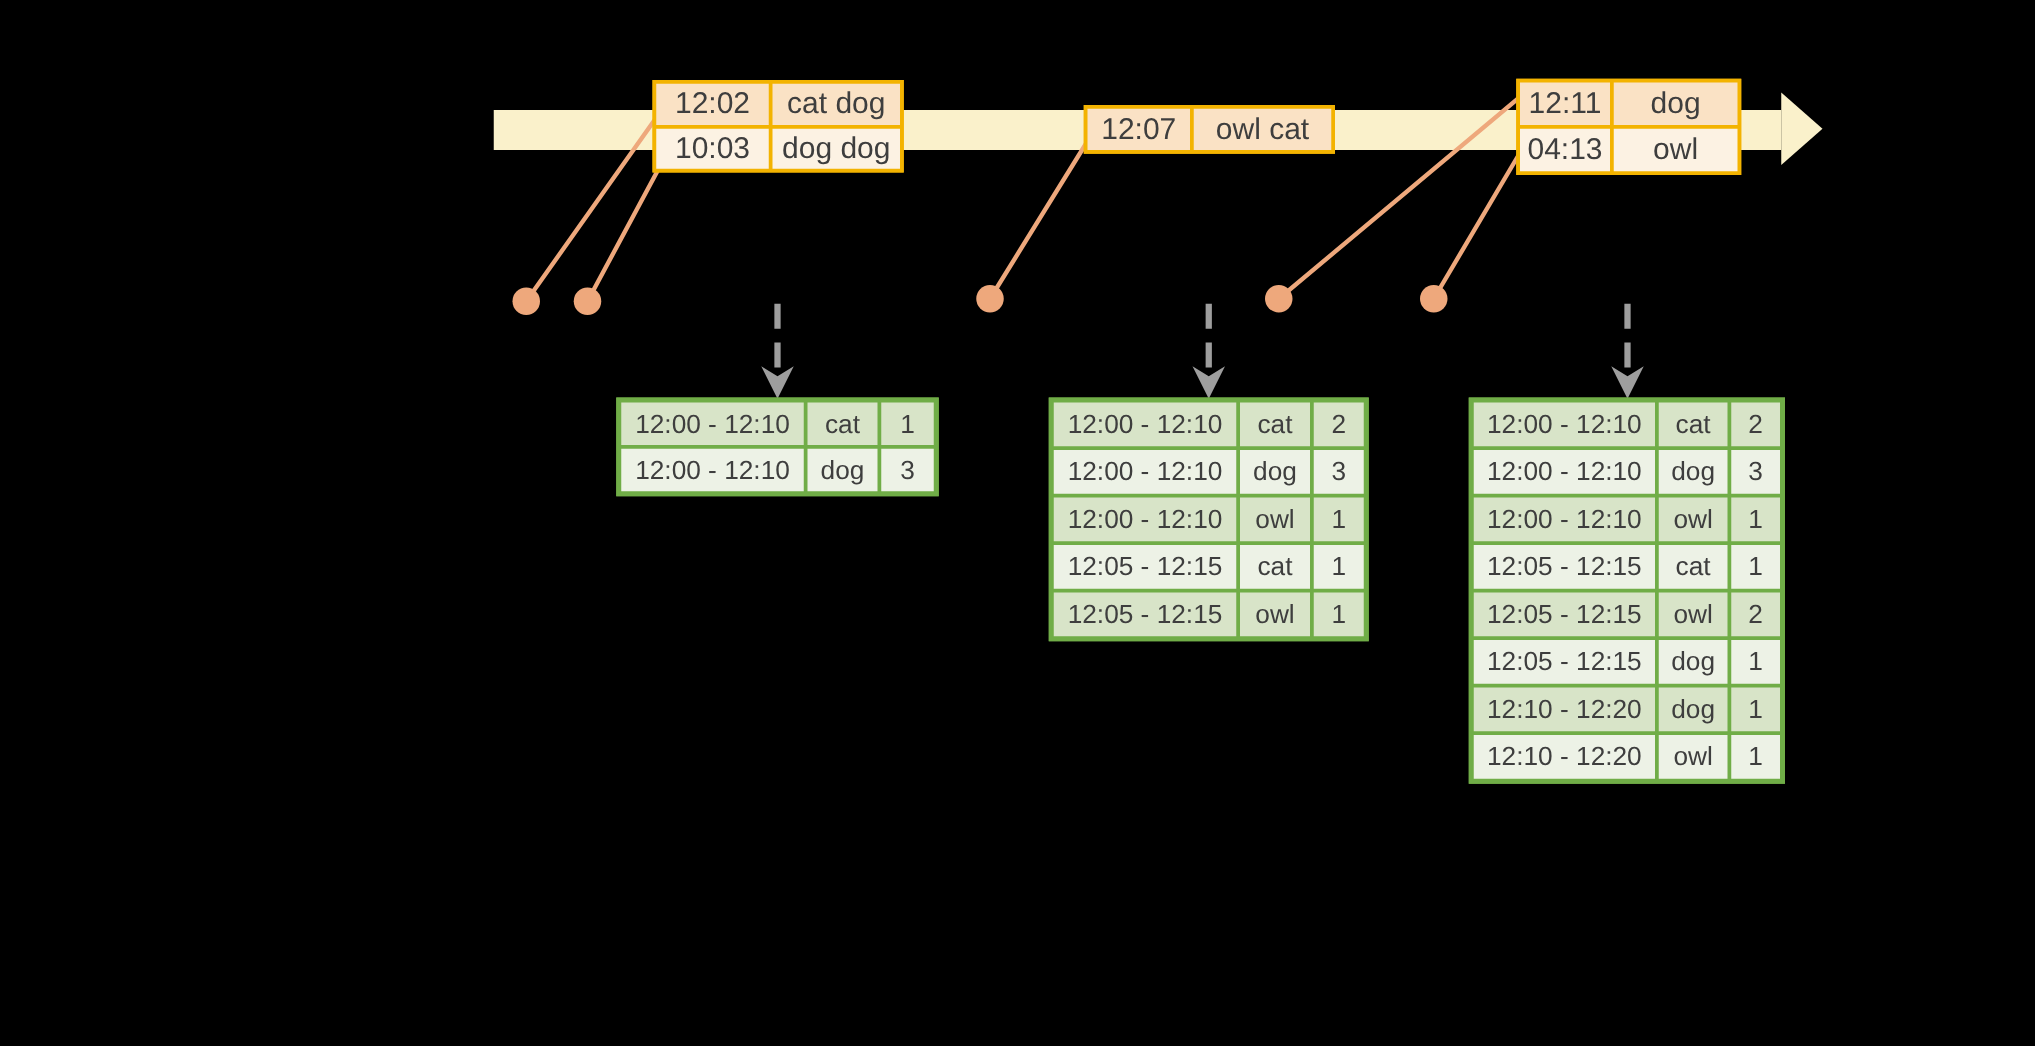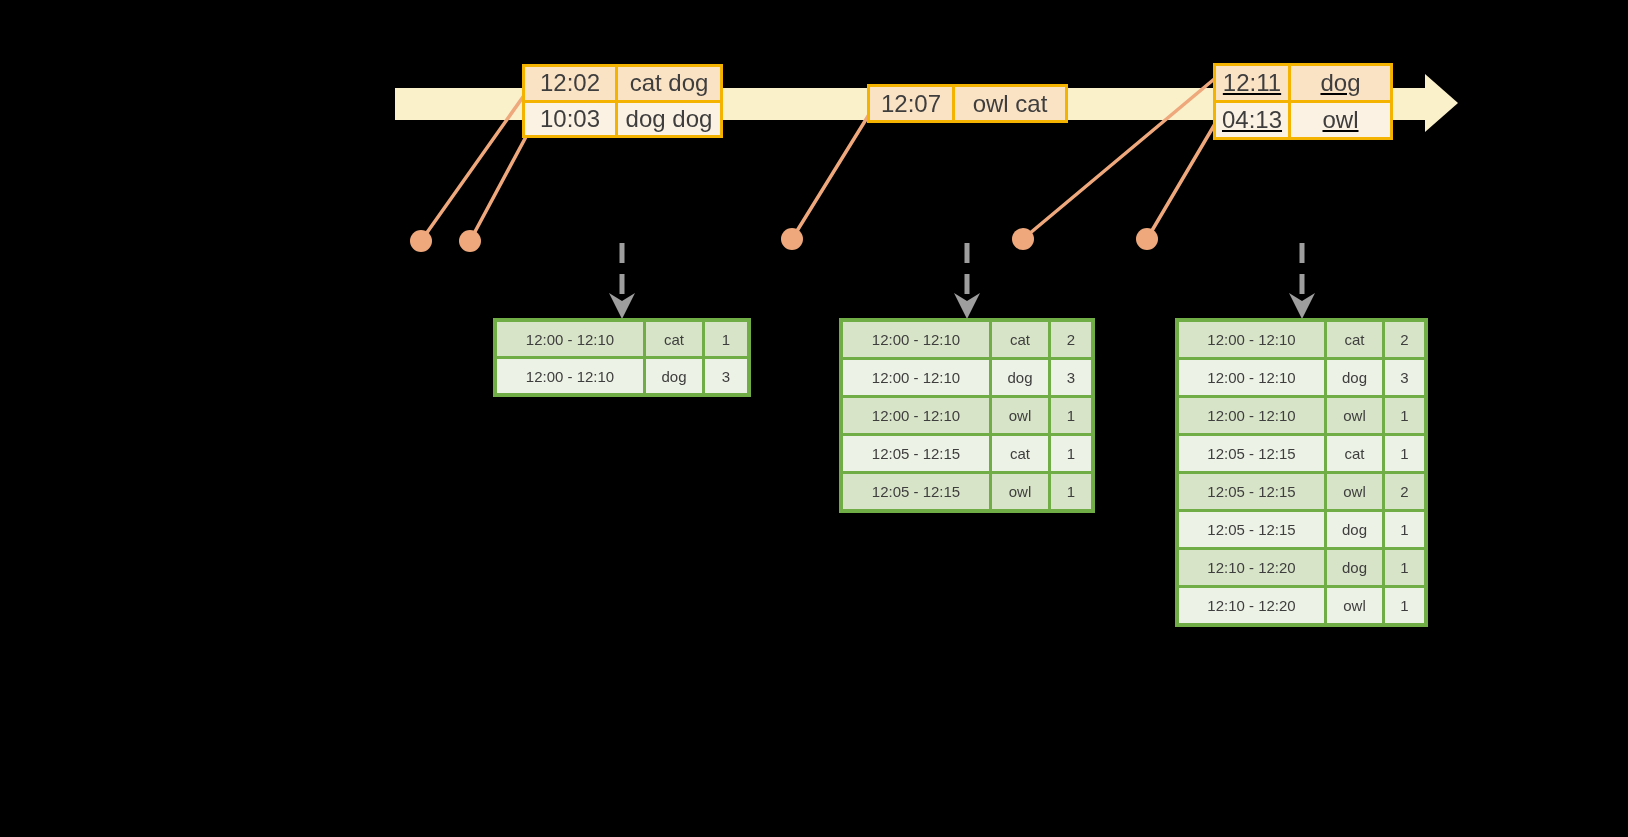--- a/index.html
+++ b/index.html
@@ -20,21 +20,21 @@
     position:absolute;display:grid;box-sizing:border-box;z-index:2;
     grid-auto-rows:1fr;gap:3px;
   }
   .etable{border:3px solid var(--event-border,#F3B300);background:var(--event-border,#F3B300);}
   .rtable{border:4px solid var(--result-border,#70AD47);background:var(--result-border,#70AD47);}
   .cell{
     display:flex;align-items:center;justify-content:center;
     color:var(--text,#3E3E3E);line-height:1;white-space:nowrap;
   }
   .etable .cell{font-size:24px;}
-  .rtable .cell{font-size:15px;}
+  .rtable .cell{font-size:21px;}
   .ed{background:var(--event-row-dark,#FAE2C5);}
   .el{background:var(--event-row-light,#FCF2E3);}
   .gd{background:var(--result-row-dark,#D8E4C8);}
   .gl{background:var(--result-row-light,#EDF2E6);}
 </style>
 </head>
 <body>
 
 <div class="stage">
 
@@ -74,21 +74,21 @@
     <div class="cell ed">cat dog</div>
     <div class="cell el">10:03</div>
     <div class="cell el">dog dog</div>
   </div>
 
   <div class="etable" style="left:867px;top:84px;width:201px;height:39px;grid-template-columns:82px 1fr;">
     <div class="cell ed">12:07</div>
     <div class="cell ed">owl cat</div>
   </div>
 
-  <div class="etable" style="left:1213px;top:63px;width:180px;height:77px;grid-template-columns:72px 1fr;text-decoration:underline;">
+  <div class="etable" style="left:1213px;top:63px;width:180px;height:77px;grid-template-columns:72px 1fr;">
     <div class="cell ed">12:11</div>
     <div class="cell ed">dog</div>
     <div class="cell el">04:13</div>
     <div class="cell el">owl</div>
   </div>
 
   <div class="rtable" style="left:493px;top:318px;width:258px;height:79px;grid-template-columns:146px 56px 1fr;">
     <div class="cell gd">12:00 - 12:10</div>
     <div class="cell gd">cat</div>
     <div class="cell gd">1</div>

